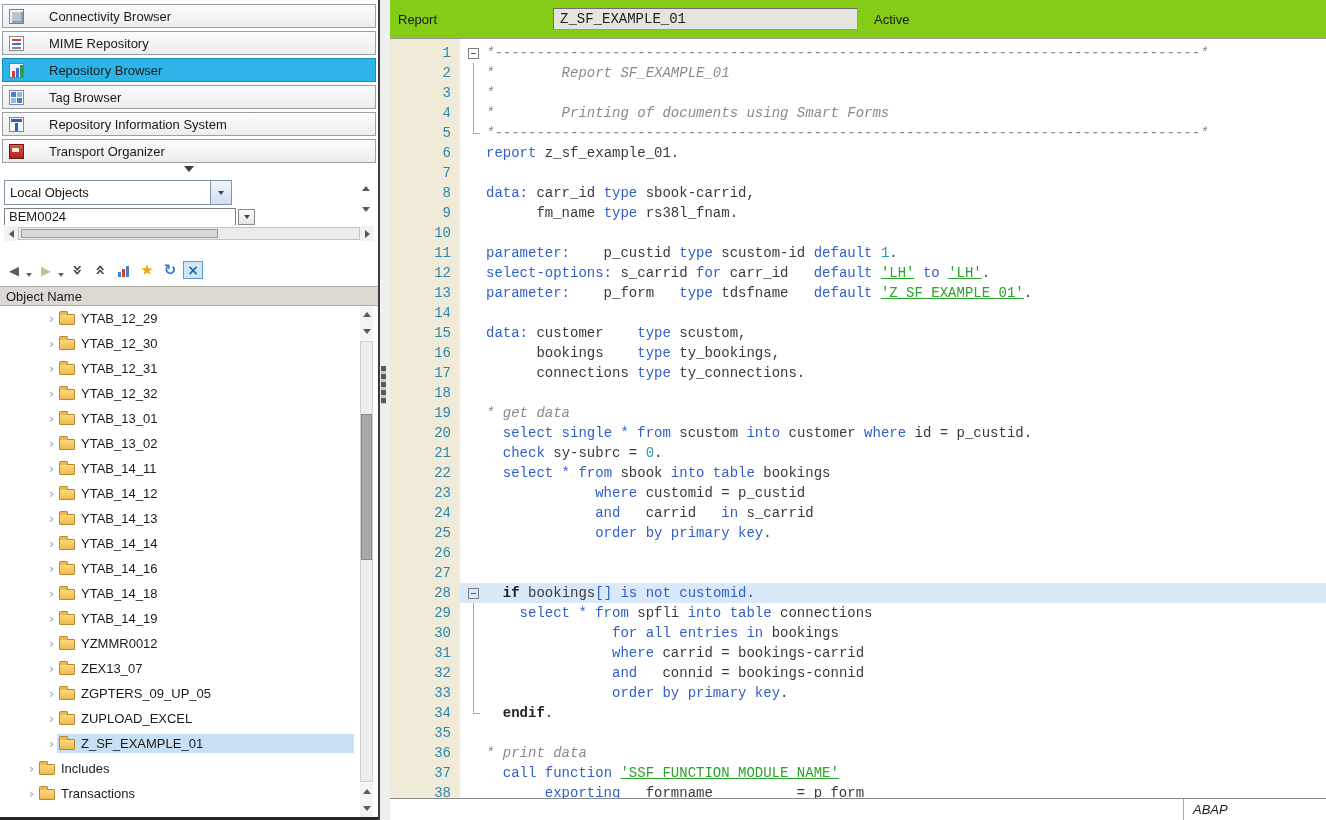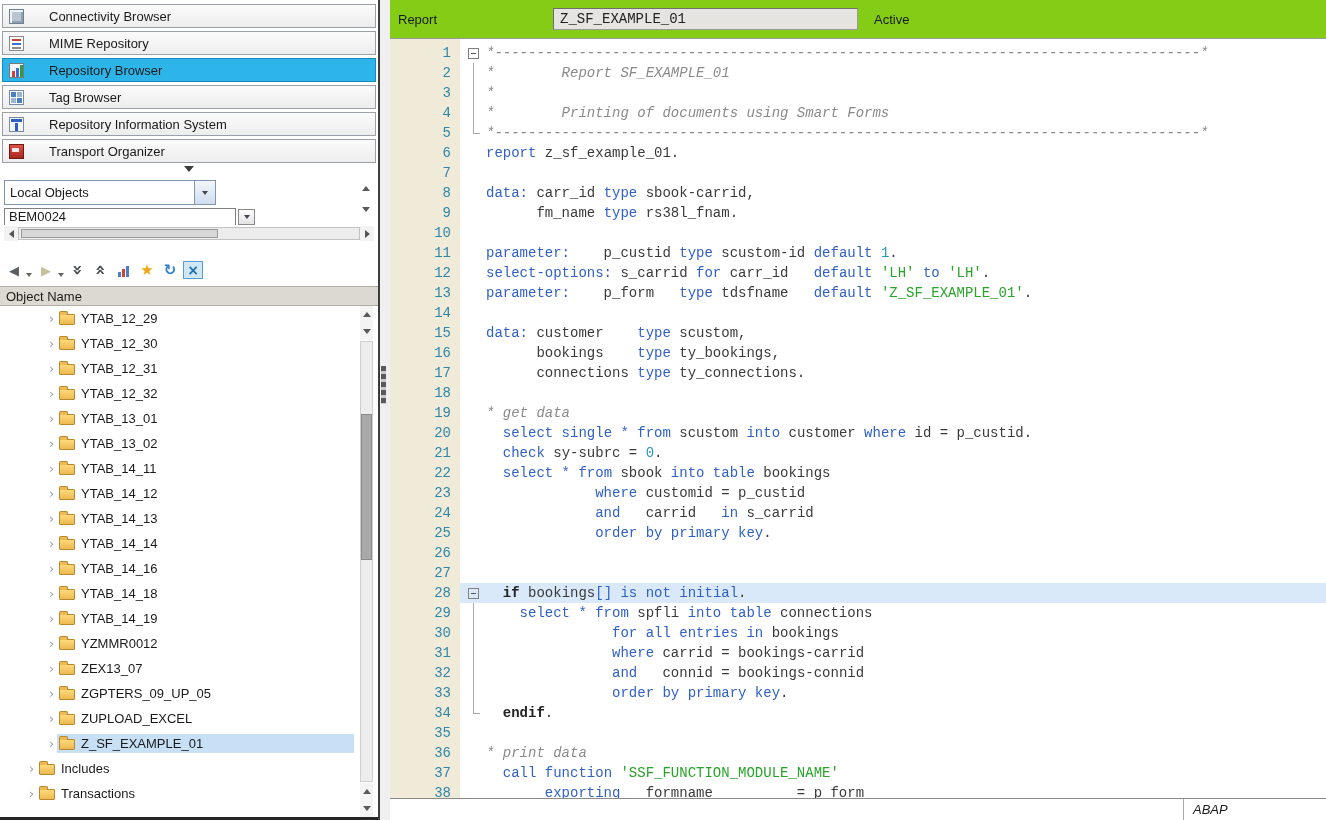--- a/index.html
+++ b/index.html
@@ -33,21 +33,21 @@
         background-image:linear-gradient(#4a80c0,#4a80c0),linear-gradient(#4a80c0,#4a80c0),linear-gradient(#9ab4d4,#9ab4d4),linear-gradient(#9ab4d4,#9ab4d4);
         background-size:5px 5px,5px 5px,5px 5px,5px 5px; background-position:1px 1px,7px 7px,7px 1px,1px 7px; background-repeat:no-repeat; }
   .transport-icon { background:linear-gradient(#e05048,#a82820); border:1px solid #6e1a14; }
   .transport-icon::before { content:""; position:absolute; left:2px; top:3px; width:7px; height:4px; background:#f8e8e6; }
 
   .more-caret { height:12px; display:flex; justify-content:center; align-items:center; }
   .tri-down { width:0; height:0; border-left:5px solid transparent; border-right:5px solid transparent; border-top:6px solid #3c3c3c; }
   .tri-down-xs { width:0; height:0; border-left:3px solid transparent; border-right:3px solid transparent; border-top:4px solid #445; }
 
   .scope-row { margin:5px 0 0 4px; display:flex; align-items:flex-start; }
-  .combo { width:212px; height:25px; border:1px solid #7f94ad; background:#fff; display:flex; align-items:stretch; }
+  .combo { width:228px; height:25px; border:1px solid #7f94ad; background:#fff; display:flex; align-items:stretch; }
   .combo-text { flex:1; display:flex; align-items:center; padding-left:5px; }
   .combo-btn { width:21px; border-left:1px solid #7f94ad; background:linear-gradient(#f2f6fa,#cfdeee);
                display:flex; align-items:center; justify-content:center; }
   .mini-vscroll { position:absolute; right:8px; top:186px; display:flex; flex-direction:column; gap:16px; align-items:center; }
   .tri-up-s { width:0;height:0;border-left:4px solid transparent;border-right:4px solid transparent;border-bottom:5px solid #5a5a5a; }
   .tri-dn-s { width:0;height:0;border-left:4px solid transparent;border-right:4px solid transparent;border-top:5px solid #5a5a5a; }
   .tri-lf-s { width:0;height:0;border-top:4px solid transparent;border-bottom:4px solid transparent;border-right:5px solid #555; }
   .tri-rt-s { width:0;height:0;border-top:4px solid transparent;border-bottom:4px solid transparent;border-left:5px solid #555; }
 
   .obj-row { margin:3px 0 0 4px; display:flex; align-items:center; gap:2px; }
@@ -118,21 +118,21 @@
   .fold { width:26px; flex:none; display:flex; justify-content:center; }
   .code { white-space:pre; font:14px/20px "Liberation Mono","DejaVu Sans Mono",monospace; color:var(--pl); flex:1; }
   .crow.hl .fold, .crow.hl .code { background:var(--hl); }
   .fold.box::before { content:""; width:9px; height:9px; margin-top:5px; border:1px solid #7f7f7f;
         background:linear-gradient(#555,#555) center / 5px 1px no-repeat; }
   .fold.line::before { content:""; width:1px; height:20px; background:#a8a8a8; }
   .fold.end::before { content:""; width:6px; height:10px; margin-left:7px; align-self:flex-start;
         border-left:1px solid #a8a8a8; border-bottom:1px solid #a8a8a8; }
   .cm { color:var(--cm); font-style:italic; }
   .kw { color:var(--kw); }
-  .st { color:var(--st); }
+  .st { color:var(--st);text-decoration:underline; }
   .nu { color:var(--nu); }
   .pl { color:var(--pl); }
   .bd { color:#222; font-weight:bold; }
 
   .statusbar { height:22px; flex:none; border-top:1px solid #8a8a8a; display:flex; justify-content:flex-end;
                align-items:stretch; background:#fff;font-style:italic; }
   .sb-cell { width:143px; border-left:1px solid #aaa; display:flex; align-items:center; padding-left:9px; }
 </style>
 </head>
 <body>
@@ -528,21 +528,21 @@
             <span class="code"></span>
           </div>
           <div class="crow">
             <span class="ln">27</span>
             <span class="fold"></span>
             <span class="code"></span>
           </div>
           <div class="crow hl">
             <span class="ln">28</span>
             <span class="fold box"></span>
-            <span class="code"><span class="pl">  </span><span class="bd">if</span><span class="pl"> bookings</span><span class="kw">[]</span><span class="pl"> </span><span class="kw">is not initial</span><span class="pl">.</span></span>
+            <span class="code"><span class="pl">  </span><span class="bd">if</span><span class="pl"> bookings</span><span class="kw">[]</span><span class="pl"> </span><span class="kw">is not customid</span><span class="pl">.</span></span>
           </div>
           <div class="crow">
             <span class="ln">29</span>
             <span class="fold line"></span>
             <span class="code"><span class="pl">    </span><span class="kw">select * from</span><span class="pl"> spfli </span><span class="kw">into table</span><span class="pl"> connections</span></span>
           </div>
           <div class="crow">
             <span class="ln">30</span>
             <span class="fold line"></span>
             <span class="code"><span class="pl">               </span><span class="kw">for all entries in</span><span class="pl"> bookings</span></span>

